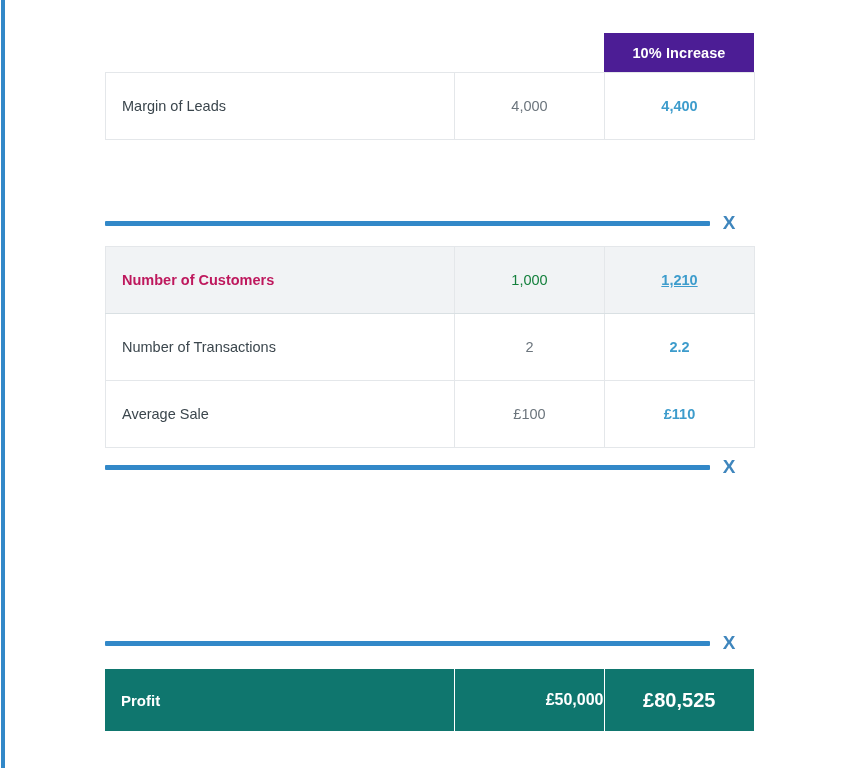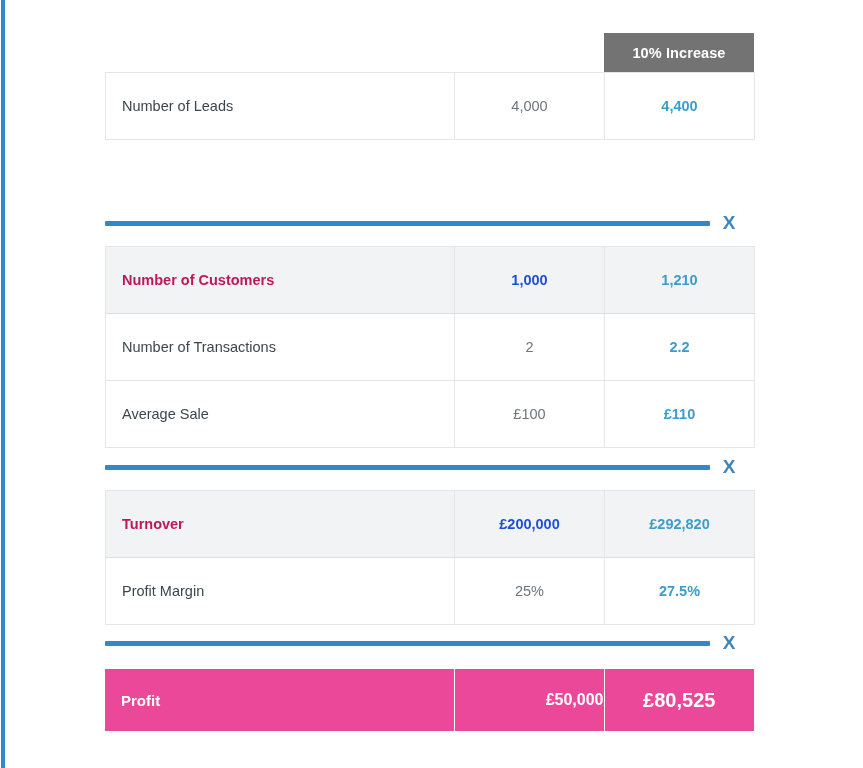--- a/index.html
+++ b/index.html
@@ -41,21 +41,21 @@
     top: 33px;
     width: 649px;
     height: 39px;
   }
   #increase-badge {
     position: absolute;
     right: 0;
     top: 0;
     width: 150px;
     height: 39px;
-    background: #737373;
+    background: #4c1d95;
     color: #ffffff;
     font-size: 14.5px;
     font-weight: bold;
     letter-spacing: .1px;
     display: flex;
     align-items: center;
     justify-content: center;
     box-sizing: border-box;
   }
 
@@ -98,29 +98,29 @@
     color: #3d9ccc;
     font-weight: bold;
   }
 
   
   tr.hl td {
     background: #f1f3f5;
     border-bottom-color: #d9e0e3;
   }
   tr.hl td.lbl  { font-weight: bold; color: #be185d; }
-  tr.hl td.base { font-weight: bold; color: #1d4ed8; }
-  tr.hl td.inc  { font-weight: bold; color: #3d9ccc; }
+  tr.hl td.base { font-weight: normal; color: #15803d; }
+  tr.hl td.inc  { font-weight: bold; color: #3d9ccc; text-decoration: underline; }
 
   
   #table-profit {
     border: none;
   }
   #table-profit td {
-    background: #ec4899;
+    background: #0f766e;
     color: #ffffff;
     border: 1px solid #ffffff;
     height: 63px;
     font-weight: bold;
   }
   #table-profit td.lbl  { font-size: 15px; border-left: none; }
   #table-profit td.base { font-size: 16px; text-align: right; }
   #table-profit td.inc  { font-size: 20px; text-align: center; color:#ffffff; border-right: none; }
 
   
@@ -163,21 +163,21 @@
   </div>
 
   <table class="calc-table" id="table-leads" style="top:72px;">
     <colgroup>
         <col class="c-label">
         <col class="c-base">
         <col class="c-inc">
       </colgroup>
     <tbody>
       <tr>
-        <td class="lbl">Number of Leads</td>
+        <td class="lbl">Margin of Leads</td>
         <td class="base">4,000</td>
         <td class="inc">4,400</td>
       </tr>
     </tbody>
   </table>
 
   <div class="divider" style="top:212px;">
     <div class="bar"></div>
     <div class="xmark">X</div>
   </div>
@@ -205,39 +205,20 @@
         <td class="inc">£110</td>
       </tr>
     </tbody>
   </table>
 
   <div class="divider" style="top:456px;">
     <div class="bar"></div>
     <div class="xmark">X</div>
   </div>
 
-  <table class="calc-table" id="table-turnover" style="top:490px;">
-    <colgroup>
-        <col class="c-label">
-        <col class="c-base">
-        <col class="c-inc">
-      </colgroup>
-    <tbody>
-      <tr class="hl">
-        <td class="lbl">Turnover</td>
-        <td class="base">£200,000</td>
-        <td class="inc">£292,820</td>
-      </tr>
-      <tr>
-        <td class="lbl">Profit Margin</td>
-        <td class="base">25%</td>
-        <td class="inc">27.5%</td>
-      </tr>
-    </tbody>
-  </table>
 
   <div class="divider" style="top:632px;">
     <div class="bar"></div>
     <div class="xmark">X</div>
   </div>
 
   <table class="calc-table" id="table-profit" style="top:668px;">
     <colgroup>
         <col class="c-label">
         <col class="c-base">

